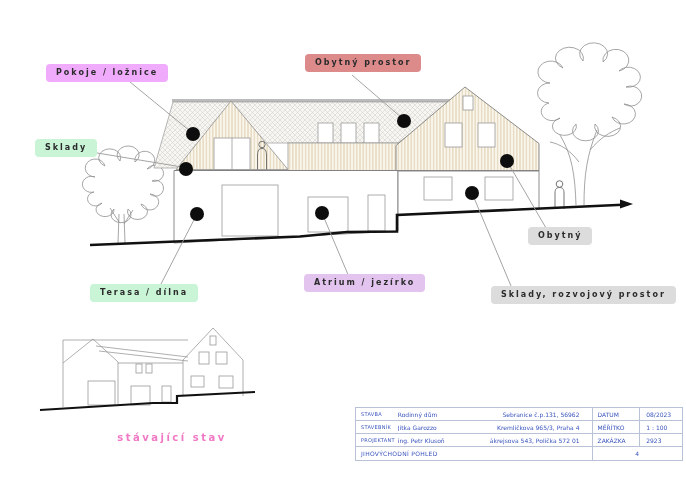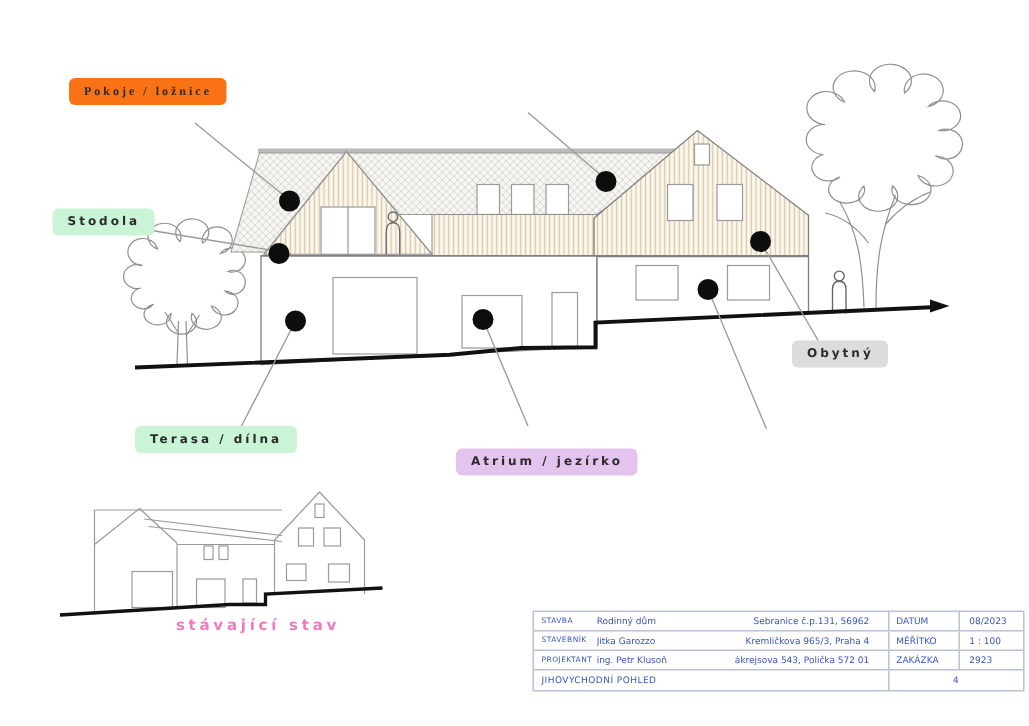--- a/index.html
+++ b/index.html
@@ -159,27 +159,29 @@
       <rect x="219" y="376" width="14" height="12"></rect>
       <rect x="136" y="364" width="6" height="9"></rect>
       <rect x="146" y="364" width="6" height="9"></rect>
       <rect x="88" y="381" width="27" height="24"></rect>
       <rect x="131" y="386" width="19" height="19"></rect>
       <rect x="162" y="386" width="9" height="16"></rect>
       <path d="M40,410 L153,403 L177,403 L177,396 L255,392" stroke="#111111" stroke-width="2.2"></path>
     </g>
   </svg>
 
-  <div class="callout" style="left: 46px; top: 52px; background: #f97316; font-family: Liberation Serif, serif;">Pokoje / ložnice</div>
-  <div class="callout" style="left: 35px; top: 139px; background: rgb(201, 244, 214);">Stodola</div>
+  <div class="callout" style="left: 46px; top: 64px; background: #f0abfc;">Pokoje / ložnice</div>
+  <div class="callout" style="left: 305px; top: 54px; background: rgb(221, 138, 138);">Obytný prostor</div>
+  <div class="callout" style="left: 35px; top: 139px; background: rgb(201, 244, 214);">Sklady</div>
   <div class="callout" style="left: 90px; top: 284px; background: rgb(201, 244, 214);">Terasa / dílna</div>
-  <div class="callout" style="left: 304px; top: 299px; background: rgb(227, 196, 238);">Atrium / jezírko</div>
+  <div class="callout" style="left: 304px; top: 274px; background: rgb(227, 196, 238);">Atrium / jezírko</div>
   <div class="callout" style="left: 528px; top: 227px; background: rgb(220, 220, 220);">Obytný</div>
-
-  <div class="caption" style="color: rgb(241, 120, 197);">stávající stav</div>
+  <div class="callout" style="left: 491px; top: 286px; background: rgb(220, 220, 220);">Sklady, rozvojový prostor</div>
+
+  <div class="caption" style="color: rgb(241, 120, 197); margin-top: 20px;">stávající stav</div>
 
   <div class="tb" style="color: rgb(58, 85, 189);">
     <div class="tb-row">
       <div class="tb-cell tb-label">STAVBA</div>
       <div class="tb-cell tb-value">Rodinný dům</div>
       <div class="tb-cell tb-address">Sebranice č.p.131, 56962</div>
       <div class="tb-cell tb-metalabel">DATUM</div>
       <div class="tb-cell tb-metavalue">08/2023</div>
     </div>
     <div class="tb-row">

